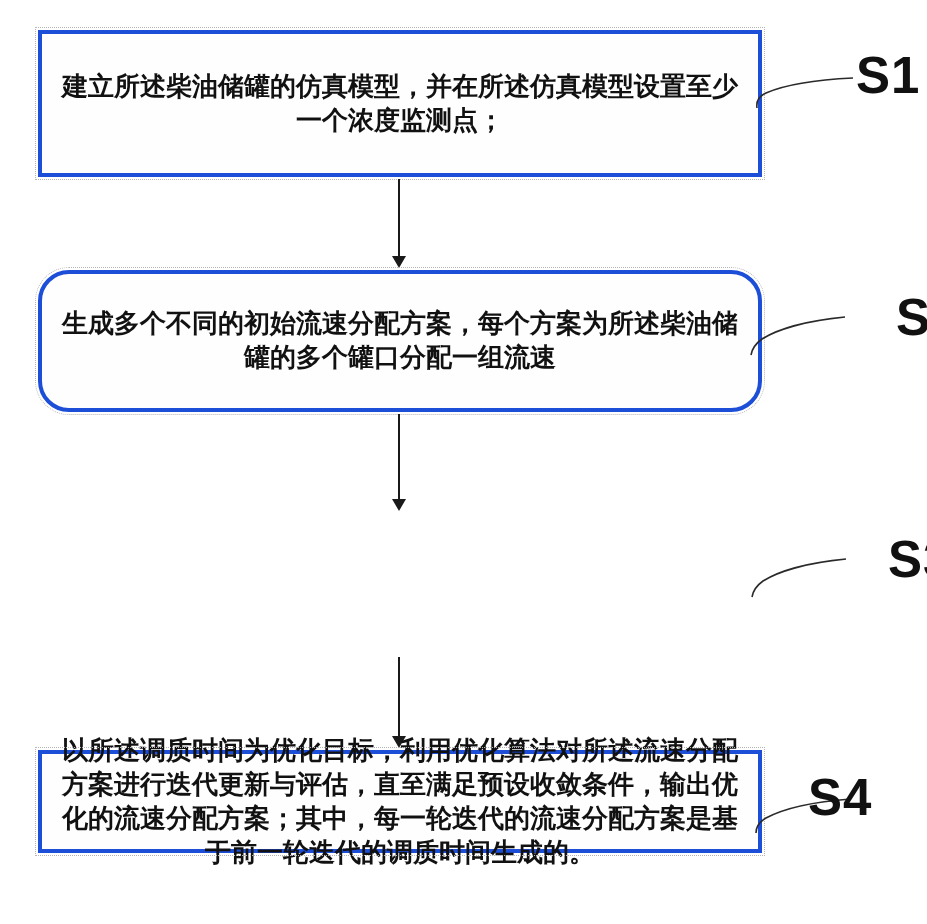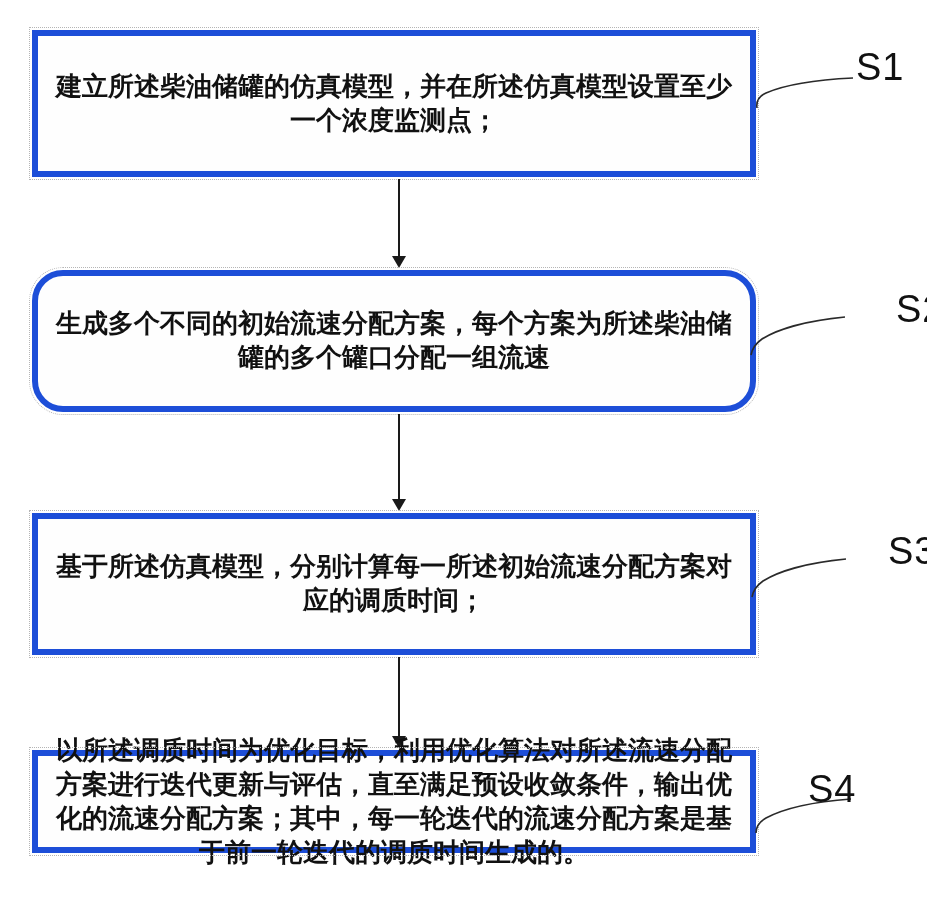--- a/index.html
+++ b/index.html
@@ -10,23 +10,23 @@
   .canvas {
     position: relative;
     width: 927px;
     height: 924px;
     background: #ffffff;
     font-family: "Liberation Sans", sans-serif;
     overflow: hidden;
   }
   .step-box {
     position: absolute;
-    left: 32px;
+    left: 38px;
     width: 724px;
-    border: 6px solid #1d4ed8;
+    border: 4px solid #1d4ed8;
     outline: 1px dotted #b5b5b5;
     outline-offset: 2px;
     background: #fefefe;
     display: flex;
     align-items: center;
     justify-content: center;
     box-sizing: border-box;
     padding: 6px 14px;
   }
   .step-text {
@@ -69,22 +69,22 @@
   .arrow-1 { top: 179px; height: 89px; }
   .arrow-1 .shaft { height: 78px; }
   .arrow-2 { top: 414px; height: 97px; }
   .arrow-2 .shaft { height: 86px; }
   .arrow-3 { top: 657px; height: 91px; }
   .arrow-3 .shaft { height: 80px; }
 
   .step-label {
     position: absolute;
     font-family: "Liberation Sans", "DejaVu Sans", sans-serif;
-    font-weight: normal;
-    font-size: 38px;
+    font-weight: bold;
+    font-size: 51px;
     color: #111111;
     letter-spacing: 1px;
   }
   .label-1 { left: 856px; top: 46px; }
   .label-2 { left: 896px; top: 288px; }
   .label-3 { left: 888px; top: 530px; }
   .label-4 { left: 808px; top: 768px; }
 
   .leader-svg {
     position: absolute;
@@ -111,23 +111,20 @@
 
   <div class="step-box box-2">
     <div class="step-text">生成多个不同的初始流速分配方案，每个方案为所述柴油储罐的多个罐口分配一组流速</div>
   </div>
 
   <div class="down-arrow arrow-2">
     <div class="shaft"></div>
     <div class="head"></div>
   </div>
 
-  <div class="step-box box-3">
-    <div class="step-text">基于所述仿真模型，分别计算每一所述初始流速分配方案对应的调质时间；</div>
-  </div>
 
   <div class="down-arrow arrow-3">
     <div class="shaft"></div>
     <div class="head"></div>
   </div>
 
   <div class="step-box box-4">
     <div class="step-text">以所述调质时间为优化目标，利用优化算法对所述流速分配方案进行迭代更新与评估，直至满足预设收敛条件，输出优化的流速分配方案；其中，每一轮迭代的流速分配方案是基于前一轮迭代的调质时间生成的。</div>
   </div>
 

